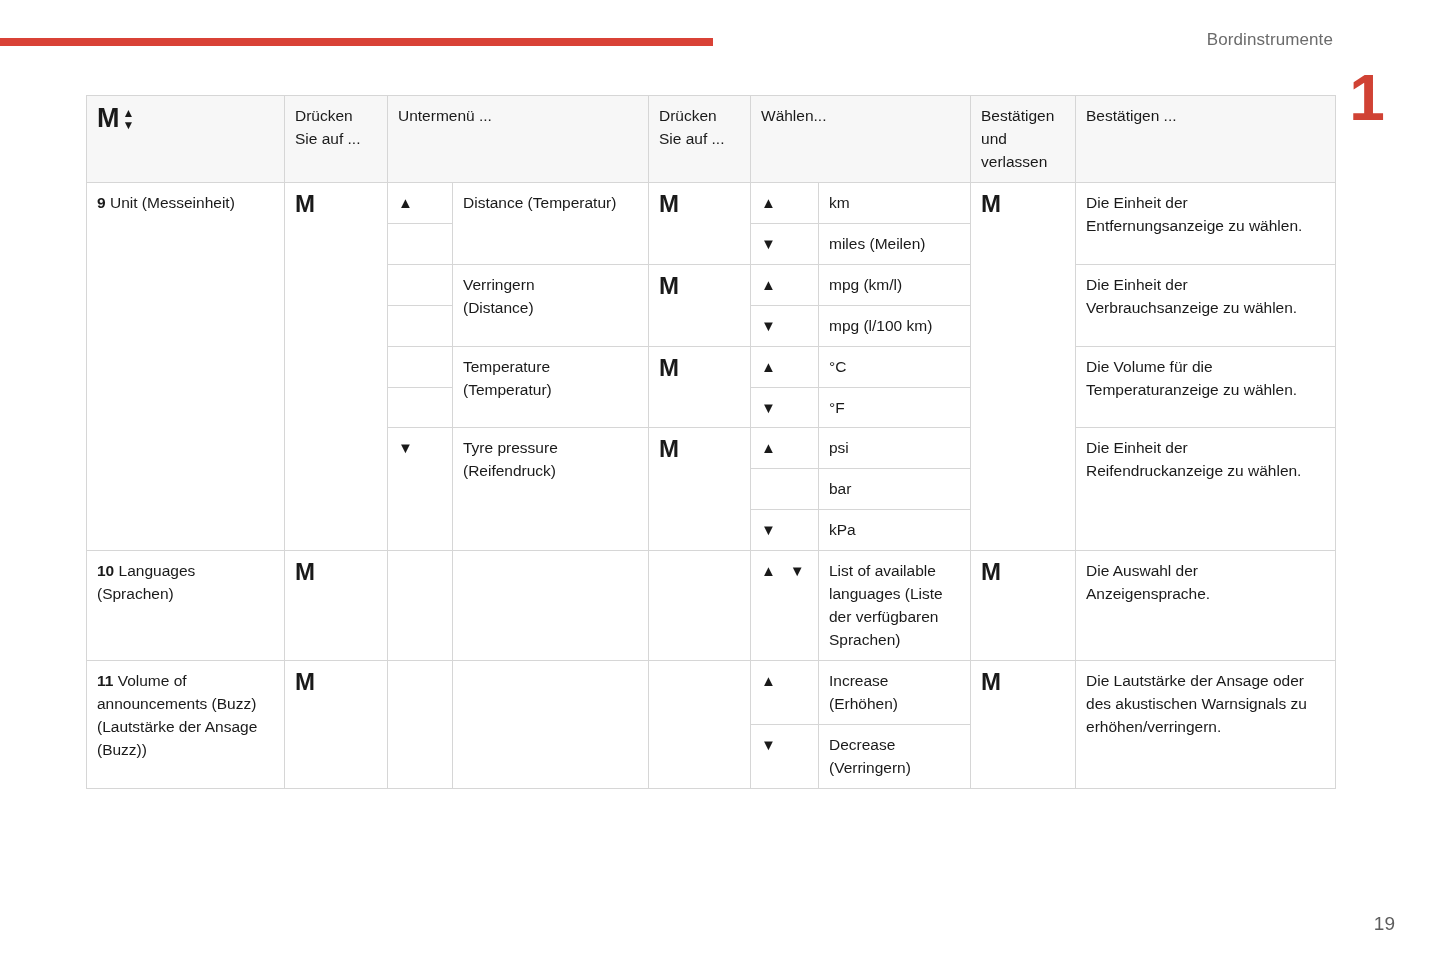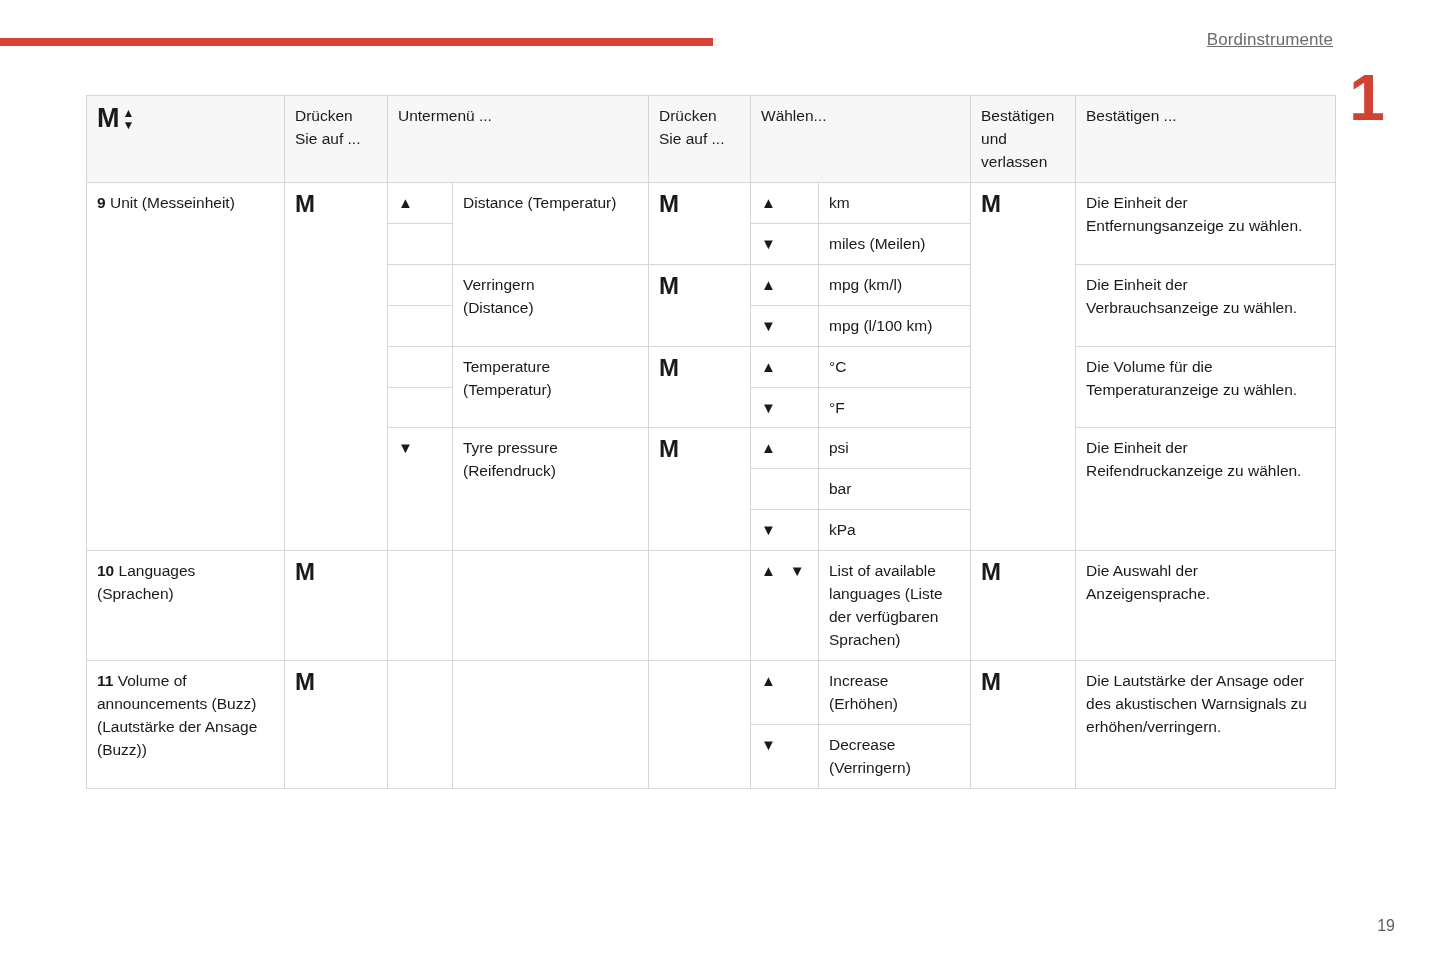--- a/index.html
+++ b/index.html
@@ -24,40 +24,39 @@
     background: #d94236;
   }
   .running-head {
     position: absolute;
     right: 112px;
     top: 30px;
     font-size: 17px;
     color: #6b6b6b;
     letter-spacing: .1px;
     white-space: nowrap;
-    text-decoration: underline;
   }
   .chapter-tab {
     position: absolute;
     right: 50px;
     top: 62px;
     width: 56px;
     height: 72px;
     color: #d04234;
     font-size: 64px;
     font-weight: 700;
     line-height: 72px;
     text-align: center;
     font-family: "Liberation Sans", sans-serif;
   }
   .page-number {
     position: absolute;
     right: 50px;
     bottom: 28px;
-    font-size: 16px;
+    font-size: 19px;
     color: #5d5d5d;
   }
 
   
   .table-wrap {
     position: absolute;
     left: 86px;
     top: 95px;
     width: 1249px;
   }

